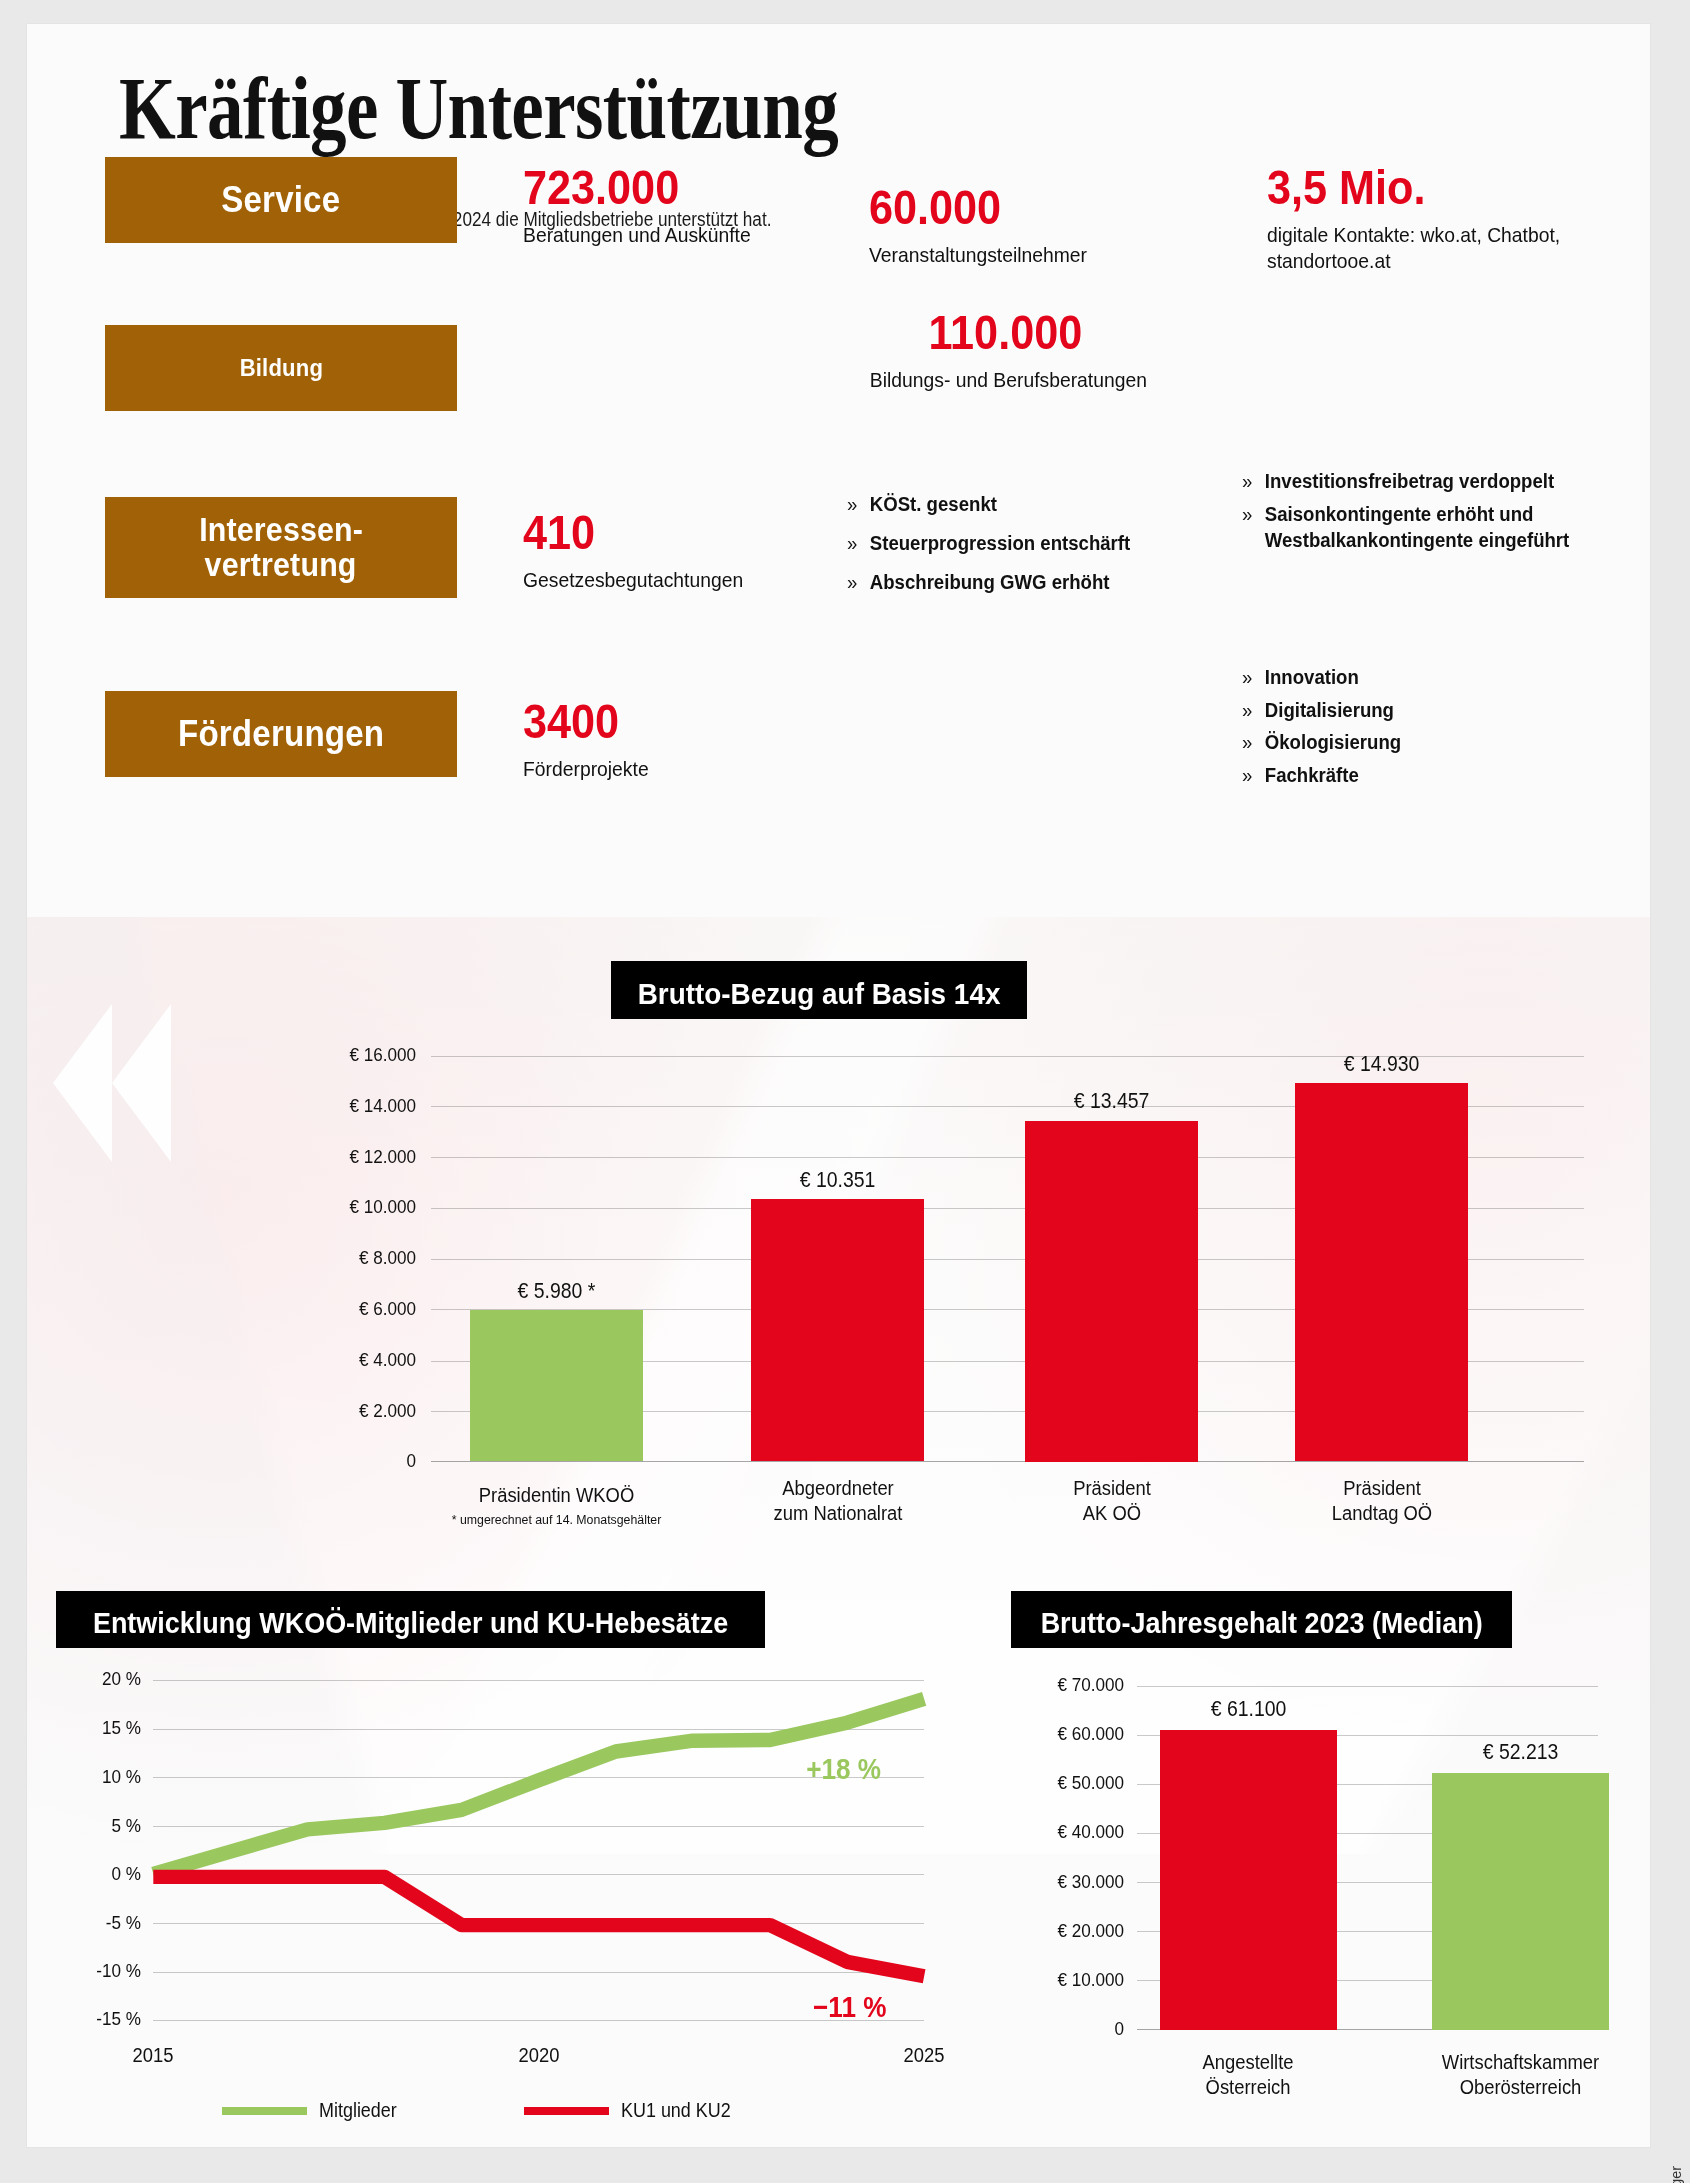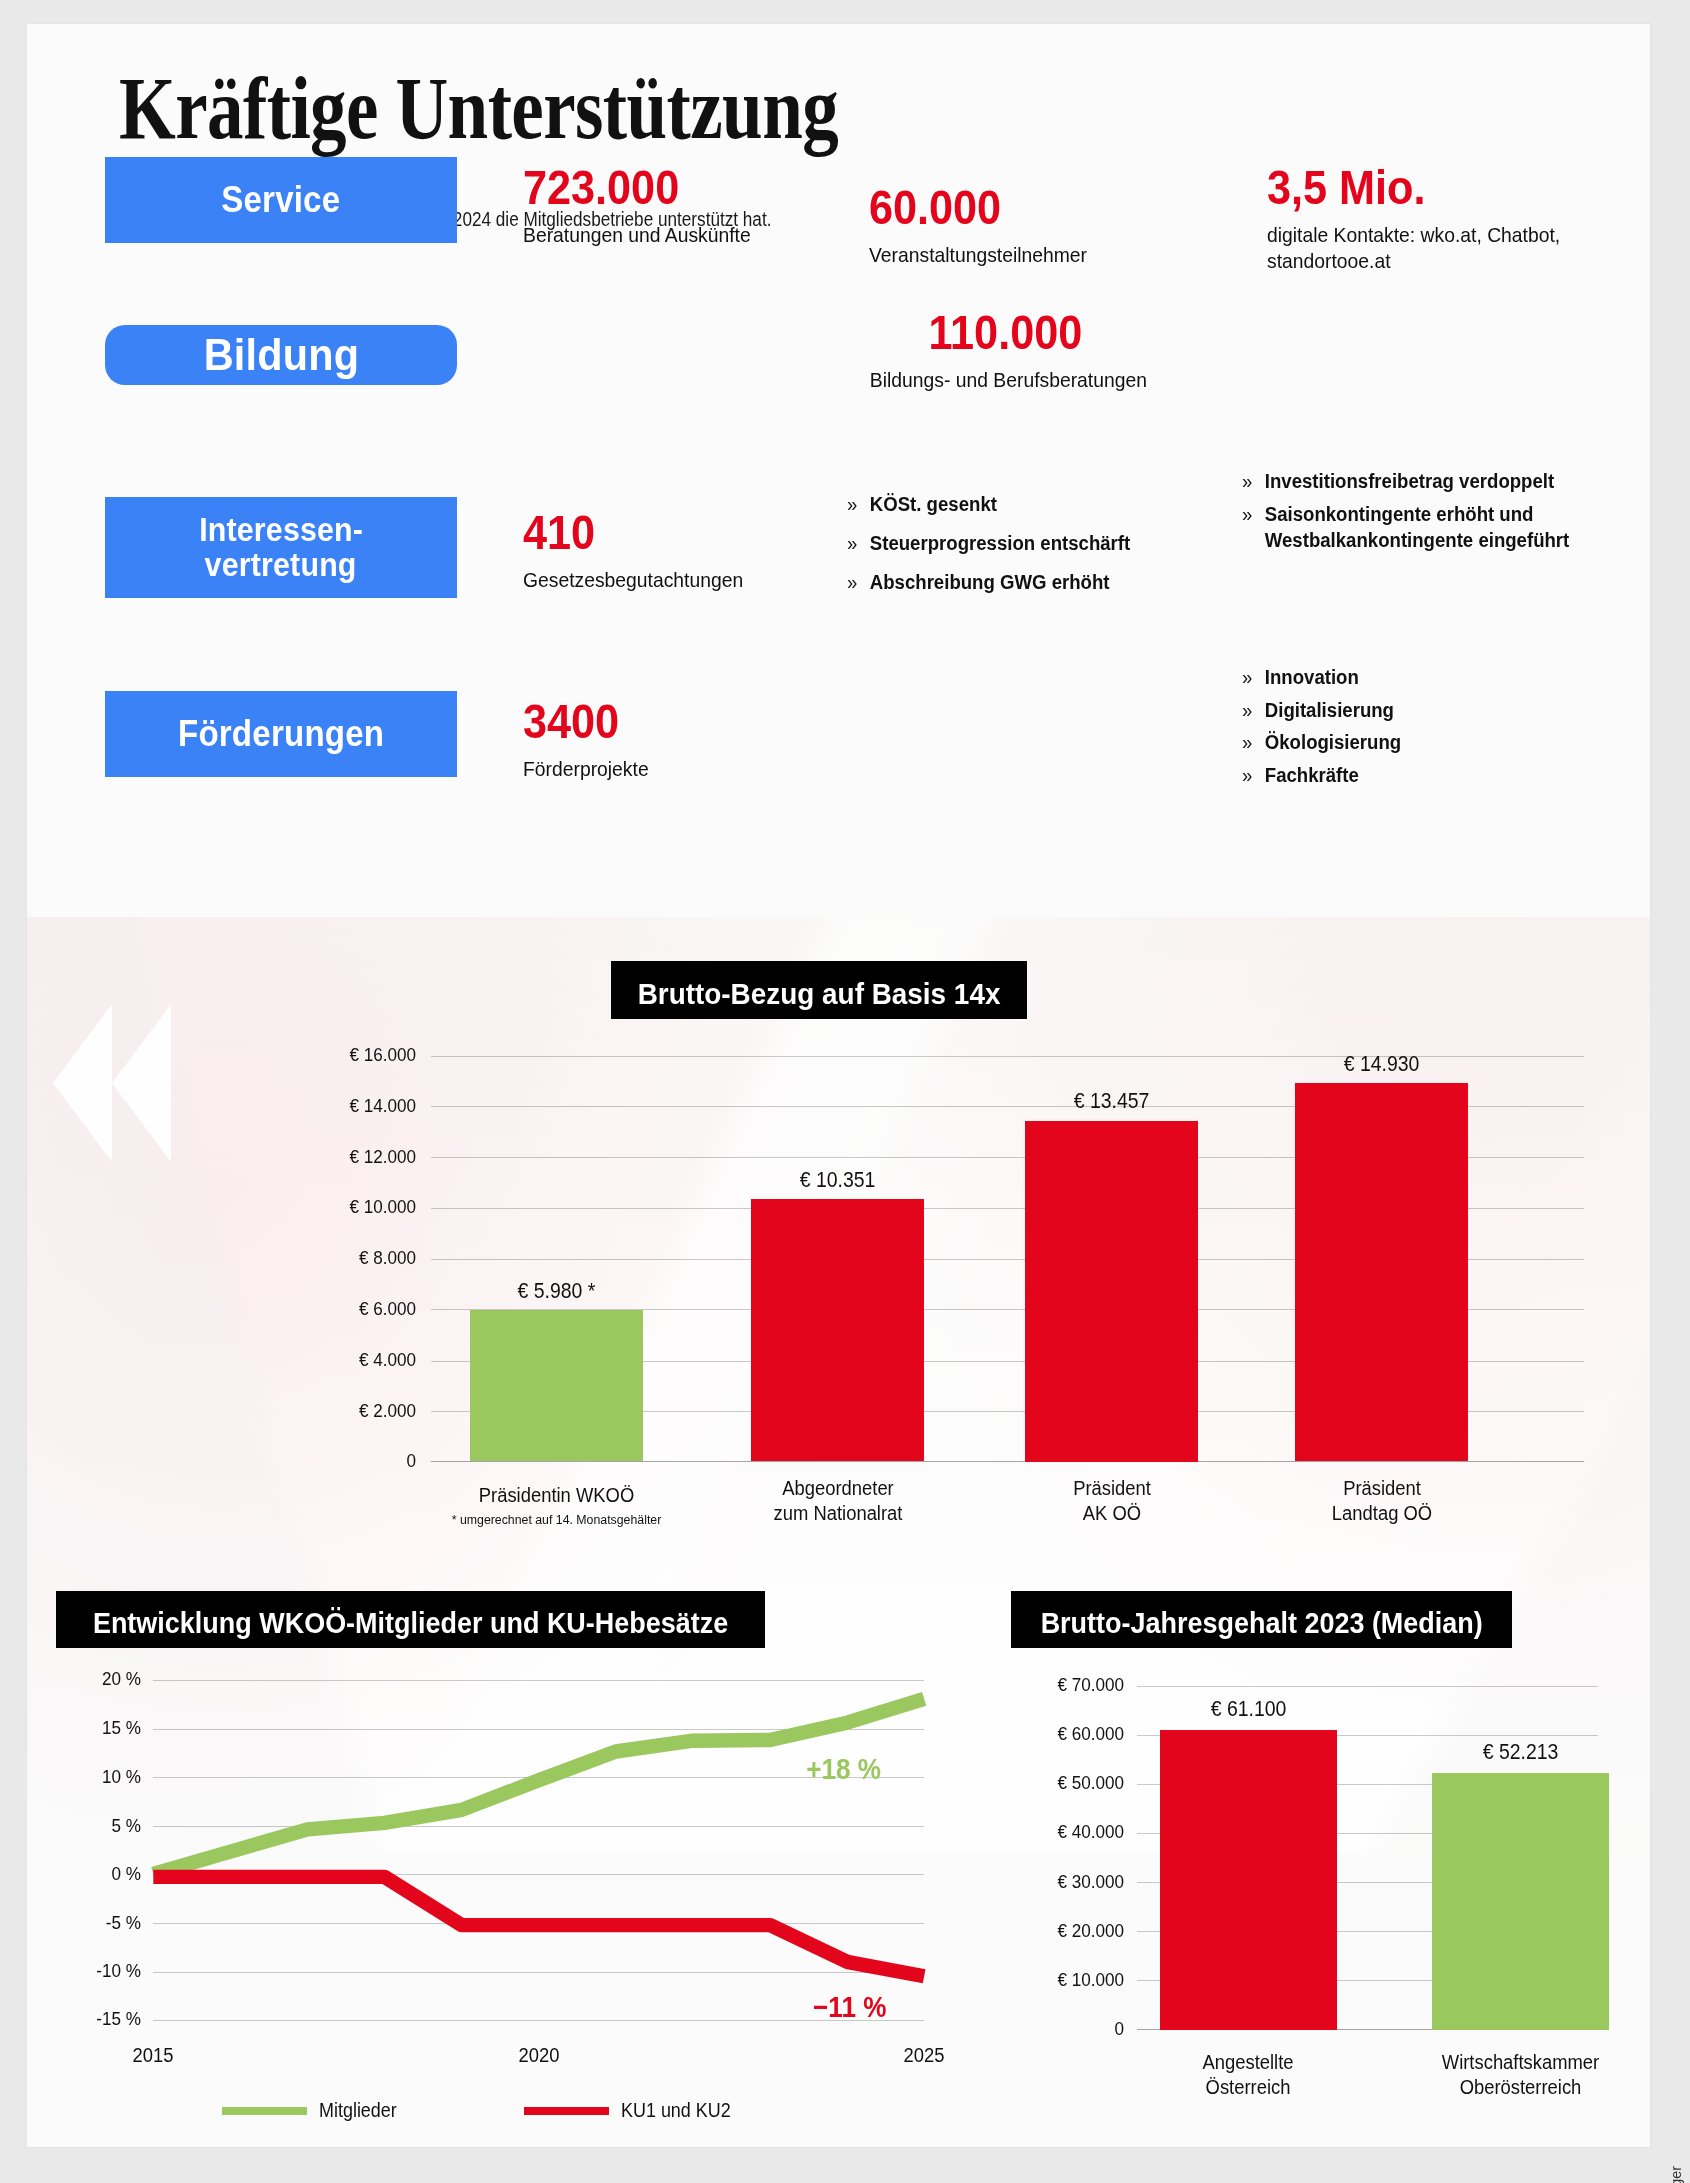--- a/index.html
+++ b/index.html
@@ -54,21 +54,21 @@
   .subtitle{
     position:absolute;left:94px;top:184px;
     font-size:19.5px;color:#1a1a1a;transform:scaleX(.88);
     transform-origin:left top;white-space:nowrap;
   }
 
   
   .statrow{position:absolute;left:78px;width:1484px;}
   .cat{
     position:absolute;left:0;top:0;width:352px;
-    background:#3b82f6;color:#fff;
+    background:#a16207;color:#fff;
     display:flex;align-items:center;justify-content:center;
     font-weight:bold;text-align:center;line-height:1.04;
     letter-spacing:0.2px;
   }
   .cat span{transform:scaleX(.92);display:inline-block;}
   .cell{position:absolute;top:0;}
   .big{
     color:#e3051b;font-weight:bold;font-size:48px;line-height:1;
     transform:scaleX(.9);transform-origin:left top;white-space:nowrap;
   }
@@ -135,21 +135,21 @@
       <div class="big">60.000</div>
       <div class="cap">Veranstaltungsteilnehmer</div>
     </div>
     <div class="cell" style="left:1153px;top:7.2px;width:404px;margin-left:9px;">
       <div class="big">3,5 Mio.</div>
       <div class="cap" style="width:432px;">digitale Kontakte: wko.at, Chatbot, standortooe.at</div>
     </div>
   </div>
 
   <div class="statrow" style="top:301px;height:86px;">
-    <div class="cat" style="height:60px;font-size:45px;border-radius:20px;">
+    <div class="cat" style="height:86px;font-size:24px;">
       <span>Bildung</span>
     </div>
     <div class="cell" style="left:764px;top:-16px;width:303px;text-align:center;">
       <div class="big">110.000</div>
       <div class="cap" style="width:303px;">Bildungs- und Berufsberatungen</div>
     </div>
   </div>
 
   <div class="statrow" style="top:473px;height:101px;">
     <div class="cat" style="height:101px;font-size:33px;flex-direction:column;">

